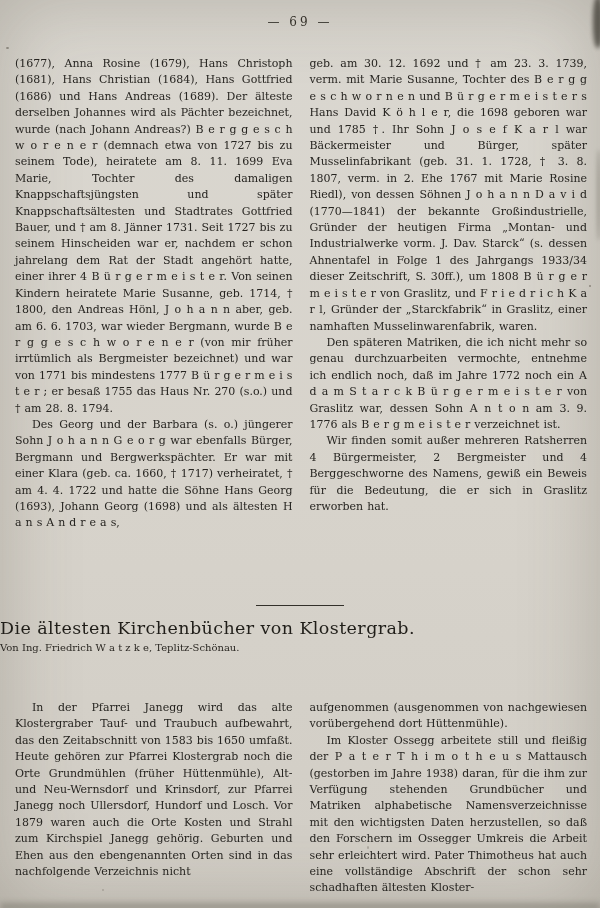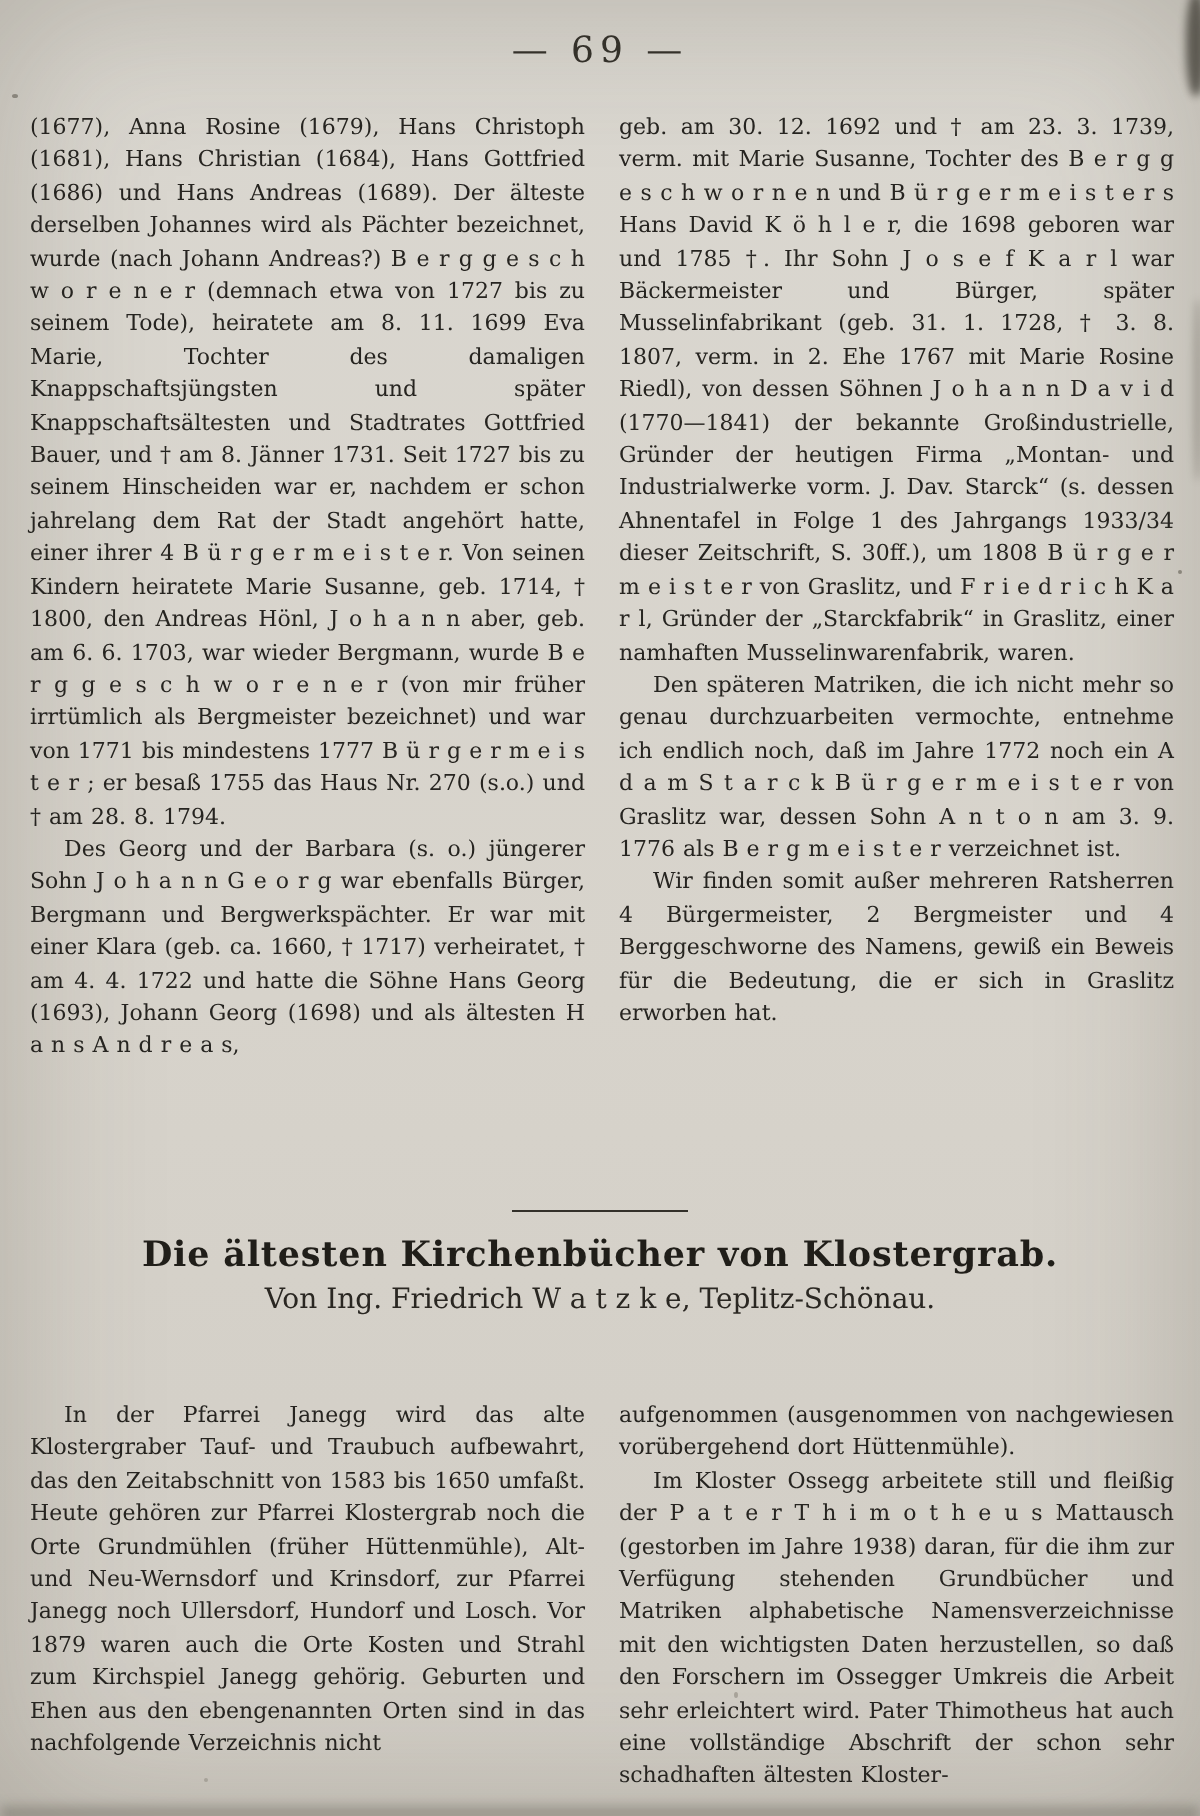--- a/index.html
+++ b/index.html
@@ -12,21 +12,21 @@
     position: relative;
     width: 600px; height: 908px;
     overflow: hidden;
     color: #26241f;
     background: linear-gradient(180deg, #dad7d0 0%, #d7d3cb 55%, #d1cdc5 100%);
     box-shadow: inset 0 0 80px rgba(82, 76, 62, 0.28);
   }
   .page-number {
     position: absolute; top: 15px; left: 0; right: 0;
     text-align: center;
-    font-size: 18px; letter-spacing: 3px; color: #34312a;
+    font-size: 12px; letter-spacing: 3px; color: #34312a;
   }
   .cols { display: flex; gap: 17px; padding: 0 13px 0 15px; }
   .col { flex: 1 1 0; min-width: 0; }
   p {
     margin: 0;
     font-size: 11px;
     line-height: 16.4px;
     text-align: justify;
     text-indent: 17px;
     color: #262420;
@@ -36,28 +36,28 @@
   .article-1 { position: absolute; top: 56px; left: 0; right: 0; height: 550px; overflow: hidden; }
   .divider {
     position: absolute; top: 605px; left: 50%;
     width: 88px; height: 0;
     border-top: 1.6px solid #33302a;
     transform: translateX(-50%);
   }
   .article-title {
     position: absolute; top: 618px; left: 0; right: 0;
     margin: 0;
-    text-align: center;
-    font-size: 17.5px; font-weight: bold; color: #201e19;
+    text-align: left;
+    font-size: 17.5px; font-weight: normal; color: #201e19;
     letter-spacing: 0.4px;
   }
   .article-byline {
     position: absolute; top: 642px; left: 0; right: 0;
-    text-align: center;
-    font-size: 14px; color: #2a2722;
+    text-align: left;
+    font-size: 10px; color: #2a2722;
   }
   .article-2 { position: absolute; top: 668px; left: 0; right: 0; height: 210px; overflow: hidden; margin-top: 32px; }
   
   .smudge-tr {
     position: absolute; top: -4px; right: -3px;
     width: 10px; height: 52px;
     background: #45423a;
     border-radius: 45%;
     filter: blur(2px);
     opacity: 0.8;

